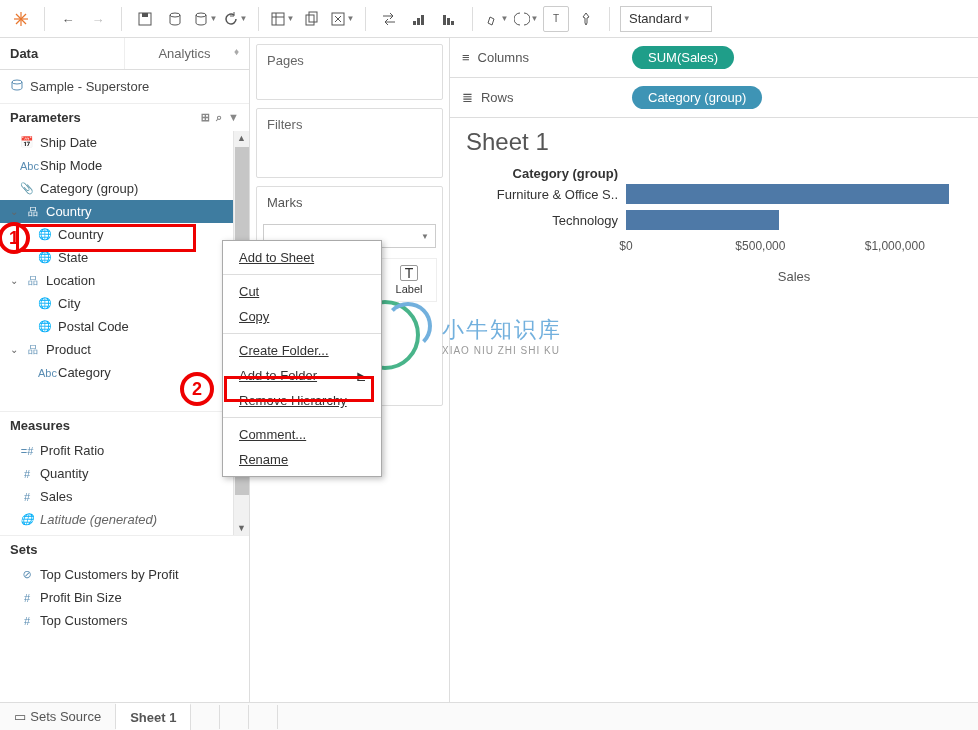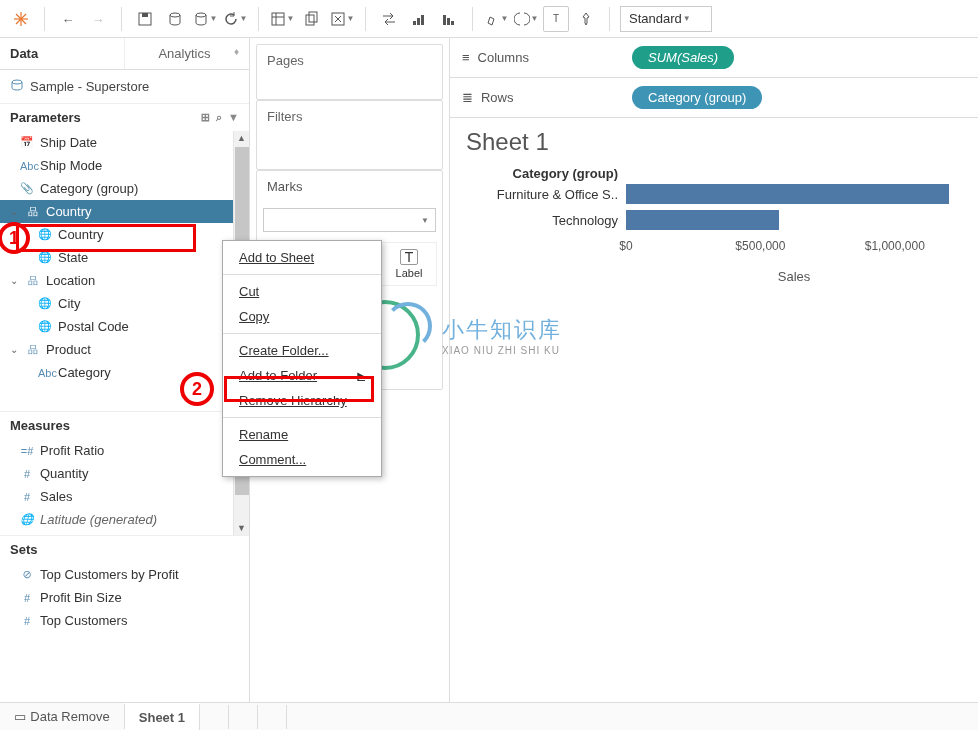--- a/index.html
+++ b/index.html
@@ -9,21 +9,21 @@
 .toolbar { height: 38px; border-bottom: 1px solid #ddd; display: flex; align-items: center; padding: 0 8px; gap: 4px; }
 .tool-btn { width: 26px; height: 26px; display: flex; align-items: center; justify-content: center; color: #555; cursor: pointer; position: relative; }
 .tool-btn svg { width: 16px; height: 16px; }
 .tool-sep { width: 1px; height: 24px; background: #ddd; margin: 0 6px; }
 .dropdown-arrow { font-size: 8px; color: #777; margin-left: 1px; }
 .style-select { border: 1px solid #ccc; height: 26px; padding: 2px 20px 2px 8px; background: #fff; min-width: 90px; display: flex; align-items: center; justify-content: space-between; }
 
 
 .main { display: flex; height: 664px; }
 .left-panel { width: 250px; border-right: 1px solid #ddd; display: flex; flex-direction: column; }
-.center-panel { width: 200px; border-right: 1px solid #ddd; display: flex; flex-direction: column; padding: 6px; gap: 0; }
+.center-panel { width: 200px; border-right: 1px solid #ddd; display: flex; flex-direction: column; padding: 6px; gap: 8px; }
 .right-panel { flex: 1; display: flex; flex-direction: column; }
 
 
 .data-tabs { display: flex; border-bottom: 1px solid #ddd; }
 .data-tab { flex: 1; padding: 8px 10px; font-weight: bold; text-align: left; }
 .data-tab.inactive { font-weight: normal; color: #666; text-align: center; border-left: 1px solid #eee; }
 .datasource { padding: 8px 10px; display: flex; align-items: center; gap: 6px; color: #444; }
 .section-header { background: #fff; padding: 6px 10px; font-weight: bold; border-top: 1px solid #eee; display: flex; align-items: center; justify-content: space-between; }
 .section-icons { display: flex; gap: 6px; font-size: 11px; color: #888; }
 .field-list { flex: 0 0 auto; overflow: hidden; position: relative; }
@@ -46,21 +46,21 @@
 .marks-card { border: 1px solid #ddd; border-radius: 2px; }
 .marks-dropdown { border: 1px solid #ccc; margin: 6px; height: 24px; display: flex; align-items: center; justify-content: flex-end; padding: 0 6px; }
 .mark-buttons { display: flex; flex-wrap: wrap; padding: 4px; gap: 2px; }
 .mark-btn { width: 56px; height: 44px; border: 1px solid #eee; display: flex; flex-direction: column; align-items: center; justify-content: center; font-size: 11px; gap: 2px; }
 .mark-btn .mi { font-size: 14px; border:1px solid #999; width:18px; height:16px; display:flex; align-items:center; justify-content:center; border-radius:2px;}
 
 
 .shelf-row { height: 40px; border-bottom: 1px solid #ddd; display: flex; align-items: center; padding: 0 12px; gap: 20px; }
 .shelf-label { display: flex; align-items: center; gap: 8px; color: #555; width: 150px; }
 .pill { border-radius: 14px; padding: 4px 16px; color: #fff; font-size: 13px; display: inline-flex; align-items: center; }
-.pill.green { background: #1f9e89; font-style: italic; }
+.pill.green { background: #1f9e89; }
 .pill.blue { background: #3e94b5; }
 
 
 .viz { padding: 10px 16px; }
 .viz-title { font-size: 24px; font-weight: 300; color: #555; margin-bottom: 10px; }
 .chart-wrap { display: flex; flex-direction: column; }
 .chart-row { display: flex; align-items: center; height: 26px; }
 .chart-cat { width: 160px; text-align: right; padding-right: 8px; font-size: 13px; }
 .chart-bar-area { flex: 1; position: relative; }
 .chart-bar { height: 20px; background: #4e79a7; }
@@ -402,21 +402,21 @@
           <div style="flex:1;" class="axis-label">Sales</div>
         </div>
       </div>
     </div>
   </div>
 </div>
 
 <div class="bottom-bar">
   <div class="bottom-tab">
       <span>▭</span>
-      <span>Data Remove</span>
+      <span>Sets Source</span>
     </div>
   <div class="bottom-tab active">Sheet 1</div>
   <div class="bottom-tab bottom-icon">
       <svg width="14" height="14">
         <rect x="1" y="1" width="12" height="12" fill="none" stroke="#777"></rect>
         <line x1="4" y1="7" x2="10" y2="7" stroke="#777"></line>
         <line x1="7" y1="4" x2="7" y2="10" stroke="#777"></line>
       </svg>
     </div>
   <div class="bottom-tab bottom-icon">
@@ -451,24 +451,24 @@
     </div>
     <div class="ctx-item">
       <span>Add to Folder</span>
       <span style="font-size:10px;">▶</span>
     </div>
     <div class="ctx-item">
       <span>Remove Hierarchy</span>
     </div>
     <div class="ctx-sep"></div>
     <div class="ctx-item">
+      <span>Comment...</span>
+    </div>
+    <div class="ctx-item">
       <span>Rename</span>
-    </div>
-    <div class="ctx-item">
-      <span>Comment...</span>
     </div>
   </div>
 
 <div class="annot" style="left:-2px; top:222px; width:32px; height:32px;">1</div>
 <div class="annot-box" style="left:16px; top:224px; width:180px; height:28px;"></div>
 <div class="annot" style="left:180px; top:372px; width:34px; height:34px;">2</div>
 <div class="annot-box" style="left:224px; top:376px; width:150px; height:26px;"></div>
 
 <div class="watermark" style="left:350px; top:300px; display:flex; align-items:center; gap:22px;">
   <div class="wm-circle"></div>

